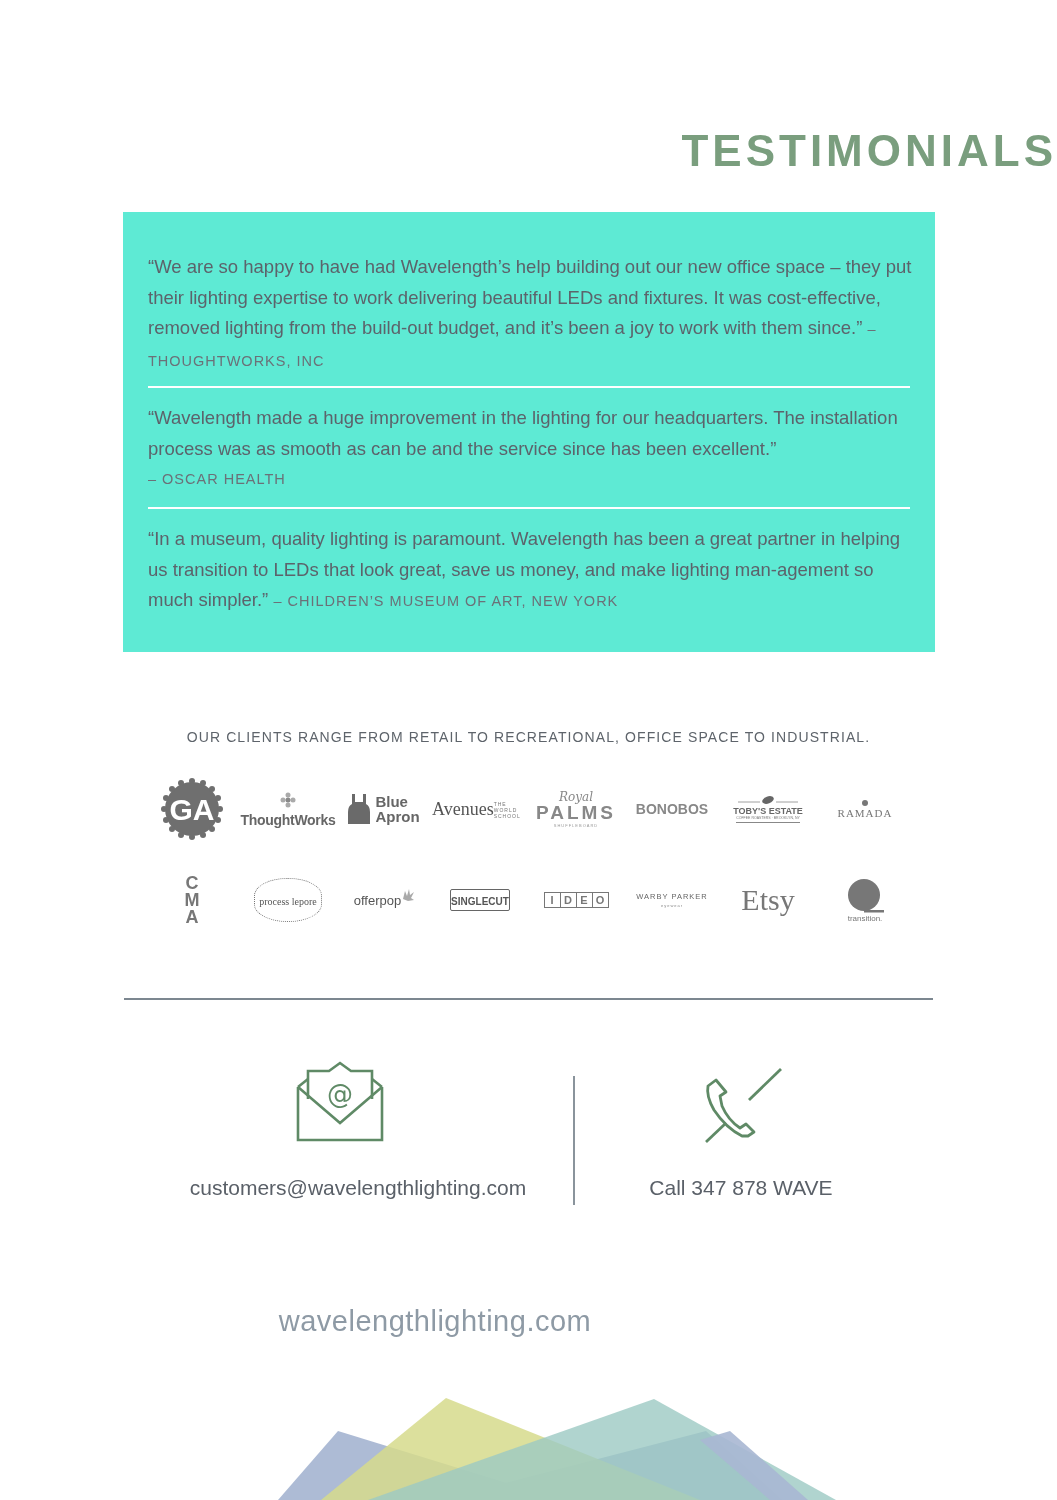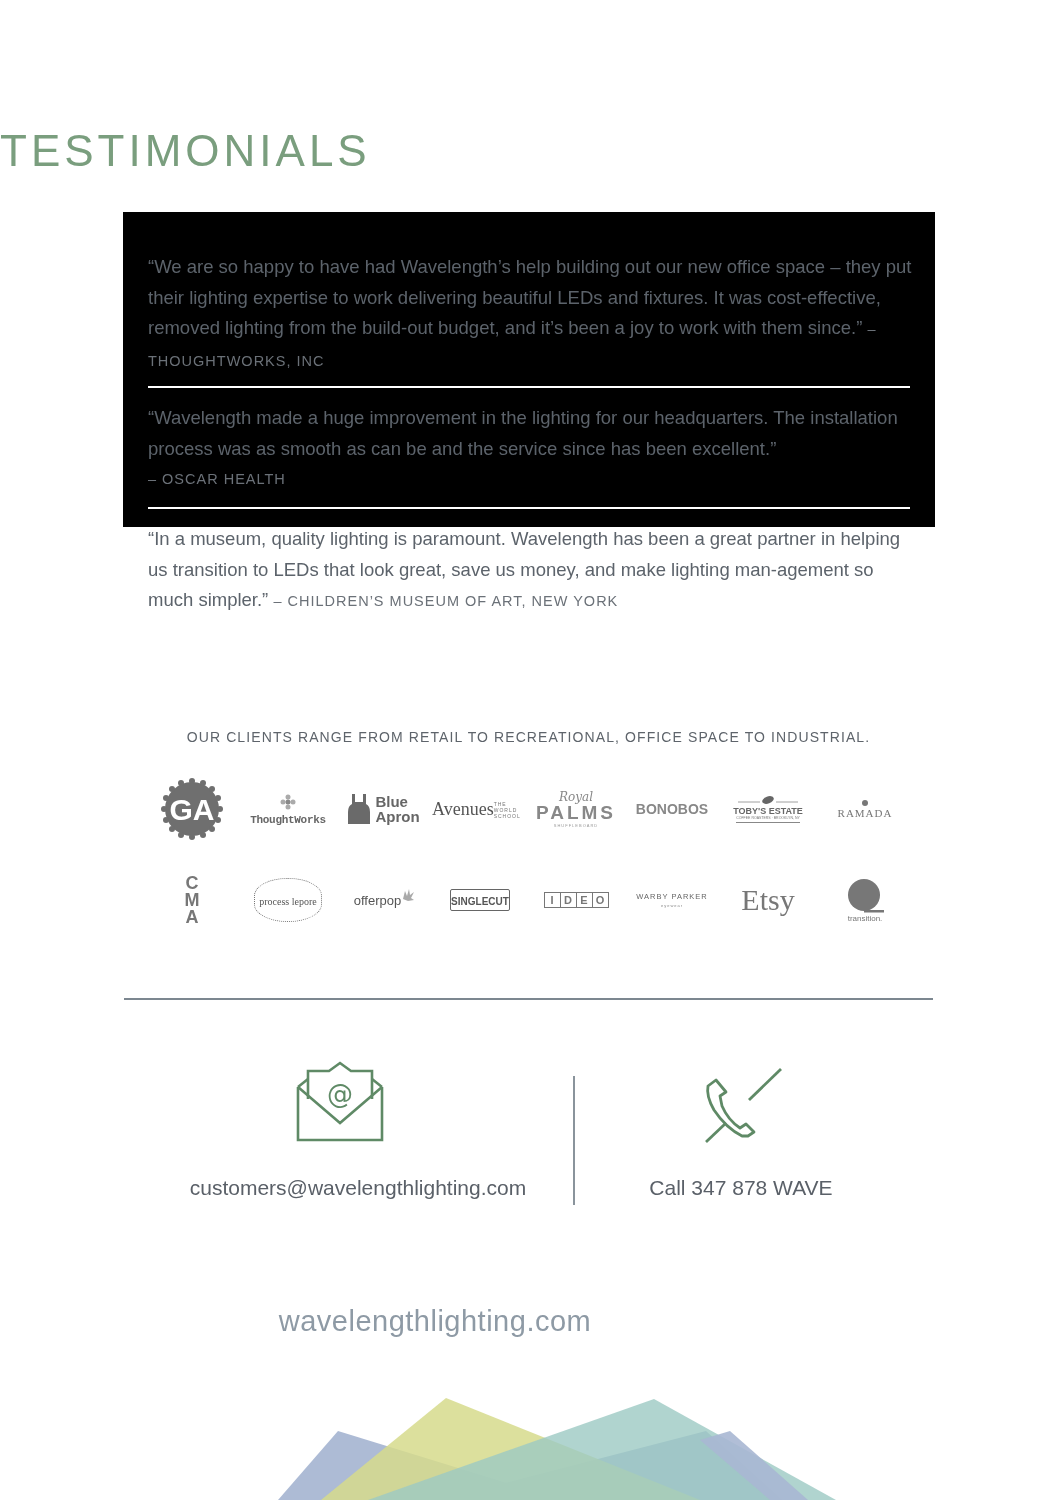--- a/index.html
+++ b/index.html
@@ -1,26 +1,26 @@
 <!DOCTYPE html>
 <html><head>
   <meta charset="utf-8">
   <style>
     * { box-sizing: border-box; margin: 0; padding: 0; }
     html, body { width: 1057px; height: 1500px; background: #ffffff; overflow: hidden; }
     body { position: relative; font-family: "Liberation Sans", "DejaVu Sans", sans-serif; color: #5a6068; }
 
     .title {
-      position: absolute; top: 126px; left: 0; width: 1057px; text-align: left;
-      font-size: 44px; letter-spacing: 4px; color: #7a9e7e; font-weight: normal;
+      position: absolute; top: 126px; left: 0; width: 1057px; text-align: right;
+      font-size: 44px; letter-spacing: 4px; color: #7a9e7e; font-weight: bold;
     }
 
     .testimonial-box {
-      position: absolute; left: 123px; top: 212px; width: 812px; height: 315px;
-      background: #000000;
+      position: absolute; left: 123px; top: 212px; width: 812px; height: 440px;
+      background: #5eead4;
     }
     .quote {
       position: absolute; left: 25px; width: 765px;
       font-size: 18.5px; line-height: 30.5px; color: #5c636b;
     }
     .quote .attr { font-size: 14.5px; letter-spacing: 1px; color: #6b7178; }
     .quote .attr-line { display: block; }
     .q1 { top: 40px; }
     .q2 { top: 191px; }
     .q3 { top: 312px; }
@@ -110,21 +110,21 @@
 <div class="logo" style="left:240px;top:776px;flex-direction:column;">
   <svg width="18" height="18" viewBox="0 0 18 18">
     <g fill="#aaa">
         <circle cx="9" cy="4" r="2.5"></circle>
         <circle cx="4" cy="9" r="2.5"></circle>
         <circle cx="14" cy="9" r="2.5"></circle>
         <circle cx="9" cy="14" r="2.5"></circle>
         <circle cx="9" cy="9" r="2.5" fill="#888"></circle>
       </g>
   </svg>
-  <span style="font-size:11px;font-weight:bold;color:#666;letter-spacing:-0.3px;margin-top:3px;font-family:Liberation Mono, monospace;">ThoughtWorks</span>
+  <span style="font-size:14px;font-weight:bold;color:#666;letter-spacing:-0.3px;margin-top:3px;">ThoughtWorks</span>
 </div>
 
 <div class="logo" style="left:336px;top:776px;">
   <svg width="22" height="30" viewBox="0 0 22 30">
     <path d="M4 0 h3 v8 h8 v-8 h3 v10 q4 2 4 8 v12 h-22 v-12 q0 -6 4 -8 z" fill="#6a6a6a"></path>
   </svg>
   <div style="display:flex;flex-direction:column;margin-left:5px;line-height:15px;font-weight:bold;font-size:15px;color:#666;">
     <span>Blue</span>
     <span>Apron</span>
   </div>

